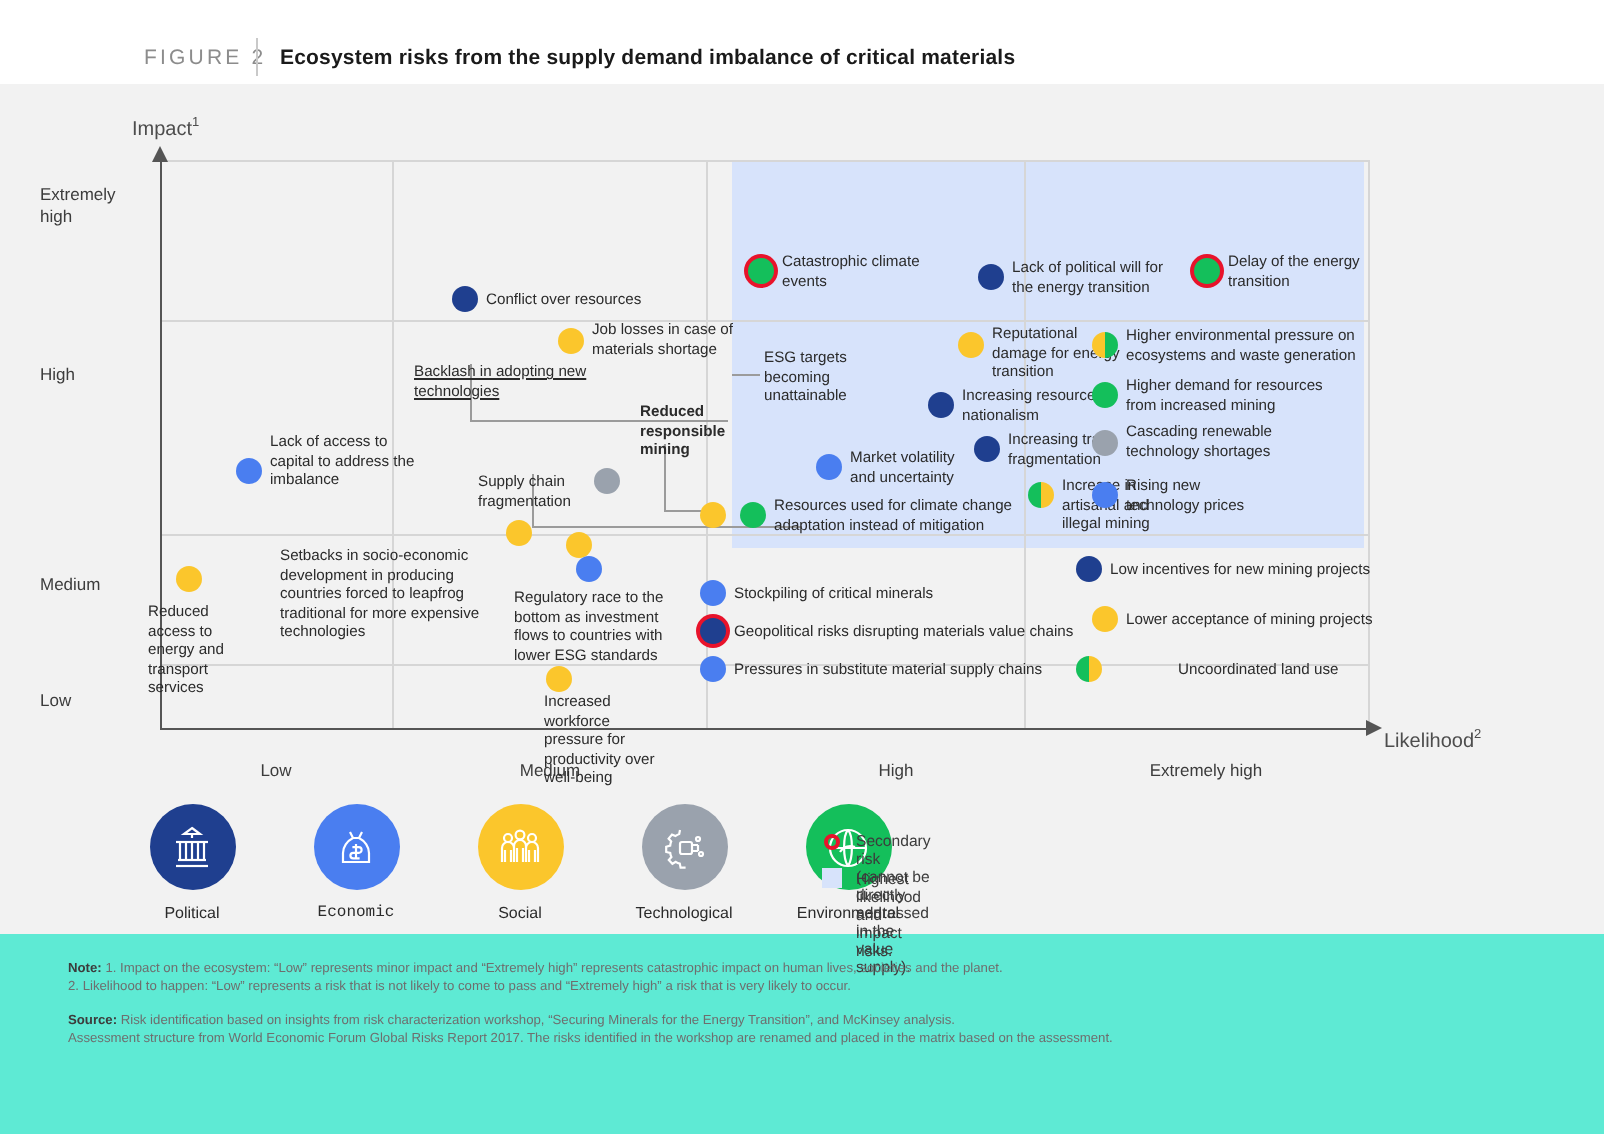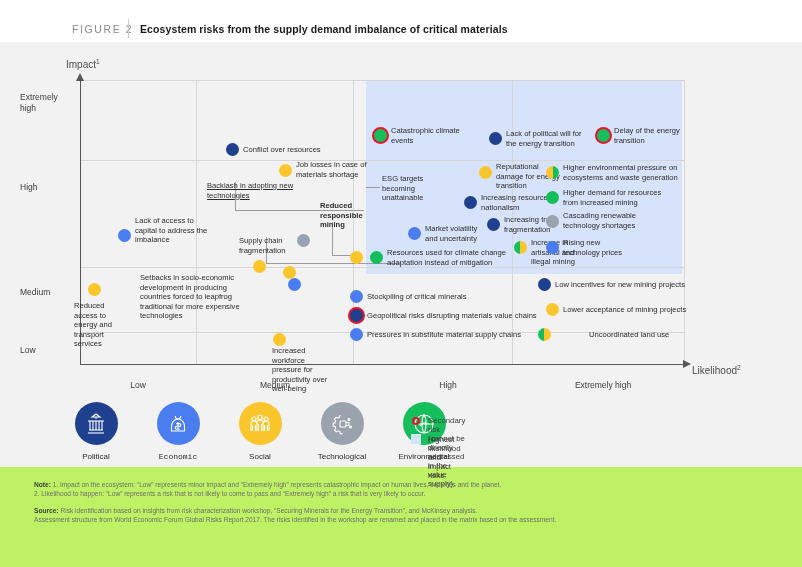--- a/index.html
+++ b/index.html
@@ -3,21 +3,21 @@
 <meta charset="utf-8">
 <style>
   html,body{margin:0;padding:0;}
   body{
     width:802px;height:567px;
     background:#ffffff;
     font-family:"Liberation Sans", sans-serif;
     color:#2b2b2b;
     overflow:hidden;
   }
-  .page{position:relative;width:802px;height:567px;background:#bef264;}
+  .page{position:relative;width:802px;height:567px;background:#5eead4;}
 
   
   .header{position:absolute;left:0;top:0;width:802px;height:42px;background:#fff;}
   .fig-label{
     position:absolute;left:72px;top:23px;
     font-size:10.5px;letter-spacing:1.6px;color:#8c8c8c;font-weight:400;
   }
   .fig-div{position:absolute;left:128px;top:19px;width:1px;height:19px;background:#c9c9c9;}
   .fig-title{
     position:absolute;left:140px;top:23px;
@@ -216,20 +216,21 @@
       <div class="dot blue" style="left:546px;top:199px;"></div>
       <div class="rlabel" style="left:563px;top:196px;width:74px;">Rising new technology prices</div>
 
       <div class="dot yellow" style="left:88px;top:241px;"></div>
       <div class="rlabel" style="left:74px;top:259px;width:54px;">Reduced access to energy and transport services</div>
 
       <div class="dot yellow" style="left:283px;top:224px;"></div>
       <div class="rlabel" style="left:140px;top:231px;width:108px;">Setbacks in socio-economic development in producing countries forced to leapfrog traditional for more expensive technologies</div>
 
       <div class="dot blue" style="left:288px;top:236px;"></div>
+      <div class="rlabel" style="left:257px;top:252px;width:78px;">Regulatory race to the bottom as investment flows to countries with lower ESG standards</div>
 
       <div class="dot yellow" style="left:273px;top:291px;"></div>
       <div class="rlabel" style="left:272px;top:304px;width:62px;">Increased workforce pressure for productivity over well-being</div>
 
       <div class="dot blue" style="left:350px;top:248px;"></div>
       <div class="rlabel" style="left:367px;top:250px;width:150px;">Stockpiling of critical minerals</div>
 
       <div class="dot secondary-navy" style="left:350px;top:267px;"></div>
       <div class="rlabel" style="left:367px;top:269px;width:170px;">Geopolitical risks disrupting materials value chains</div>
 

